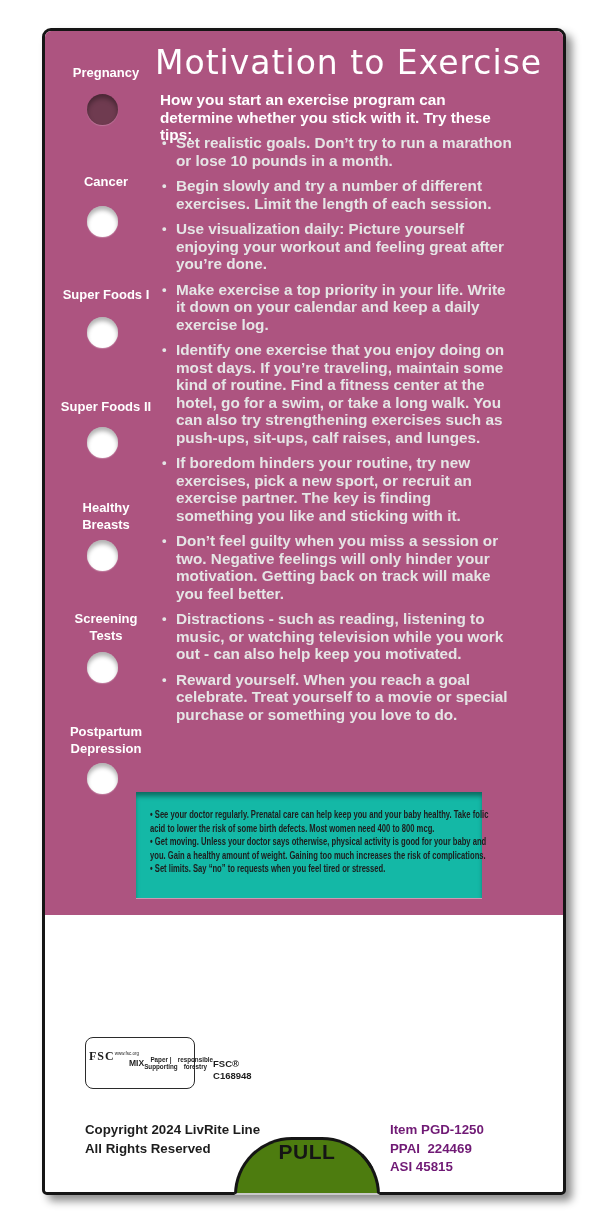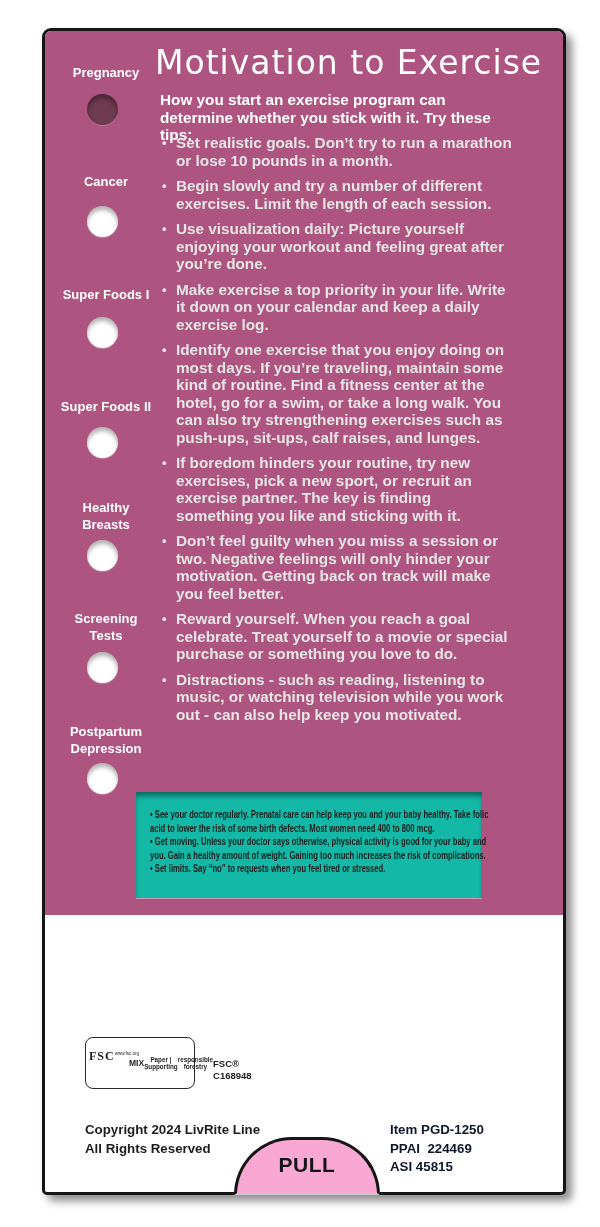--- a/index.html
+++ b/index.html
@@ -73,28 +73,28 @@
   }
   .fsc-left{width:40px;display:flex;flex-direction:row;padding-left:3px;}
   .fsc-acronym{font-family:"Liberation Serif",serif;font-weight:700;font-size:12px;line-height:10px;letter-spacing:1px;}
   .fsc-url{font-size:4.5px;line-height:6px;}
   .fsc-right{flex:1;display:flex;flex-direction:row;align-items:center;padding-right:4px;}
   .fsc-mix{font-size:8.5px;font-weight:700;line-height:10px;}
   .fsc-sub{font-size:6.3px;line-height:7.5px;font-weight:600;text-align:center;}
   .fsc-cert{font-size:9.5px;font-weight:700;line-height:12px;margin-top:13px;}
 
   .copyright{position:absolute;left:40px;top:206px;color:#1d1d1d;font-size:13.3px;line-height:18.5px;font-weight:600;}
-  .itemblock{position:absolute;left:345px;top:206px;color:#0f172a;font-size:13.3px;line-height:18.5px;font-weight:600;}
+  .itemblock{position:absolute;left:345px;top:206px;color:#701a75;font-size:13.3px;line-height:18.5px;font-weight:600;}
   .fline{white-space:pre;}
 
   .pull-tab{
     position:absolute;left:189px;bottom:-3px;width:140px;height:53px;
-    background:#f9a8d4;border:3px solid #151515;border-bottom:2px solid #c9c9c9;
+    background:#4d7c0f;border:3px solid #151515;border-bottom:2px solid #c9c9c9;
     border-radius:72px 72px 0 0;z-index:5;
-    display:flex;align-items:center;justify-content:center;
+    display:flex;align-items:flex-start;justify-content:center;
   }
   .pull-label{
     font-size:21px;font-weight:700;color:#151515;letter-spacing:0.5px;
     padding-bottom:3px;font-family:"Liberation Sans",sans-serif;
   }
 </style>
 </head>
 <body>
 
 <div class="card">
@@ -105,22 +105,22 @@
     <div class="intro">How you start an exercise program can determine whether you stick with it. Try these tips:</div>
 
     <div class="tips">
       <div class="tip">Set realistic goals. Don’t try to run a marathon or lose 10 pounds in a month.</div>
       <div class="tip">Begin slowly and try a number of different exercises. Limit the length of each session.</div>
       <div class="tip">Use visualization daily: Picture yourself enjoying your workout and feeling great after you’re done.</div>
       <div class="tip">Make exercise a top priority in your life. Write it down on your calendar and keep a daily exercise log.</div>
       <div class="tip">Identify one exercise that you enjoy doing on most days. If you’re traveling, maintain some kind of routine. Find a fitness center at the hotel, go for a swim, or take a long walk. You can also try strengthening exercises such as push-ups, sit-ups, calf raises, and lunges.</div>
       <div class="tip">If boredom hinders your routine, try new exercises, pick a new sport, or recruit an exercise partner. The key is finding something you like and sticking with it.</div>
       <div class="tip">Don’t feel guilty when you miss a session or two. Negative feelings will only hinder your motivation. Getting back on track will make you feel better.</div>
+      <div class="tip">Distractions - such as reading, listening to music, or watching television while you work out - can also help keep you motivated.</div>
       <div class="tip">Reward yourself. When you reach a goal celebrate. Treat yourself to a movie or special purchase or something you love to do.</div>
-      <div class="tip">Distractions - such as reading, listening to music, or watching television while you work out - can also help keep you motivated.</div>
     </div>
 
     <div class="tab-label" style="top:33px">Pregnancy</div>
     <div class="hole dark" style="top:63px"></div>
 
     <div class="tab-label" style="top:142px">Cancer</div>
     <div class="hole" style="top:175px"></div>
 
     <div class="tab-label" style="top:255px">Super Foods I</div>
     <div class="hole" style="top:286px"></div>

